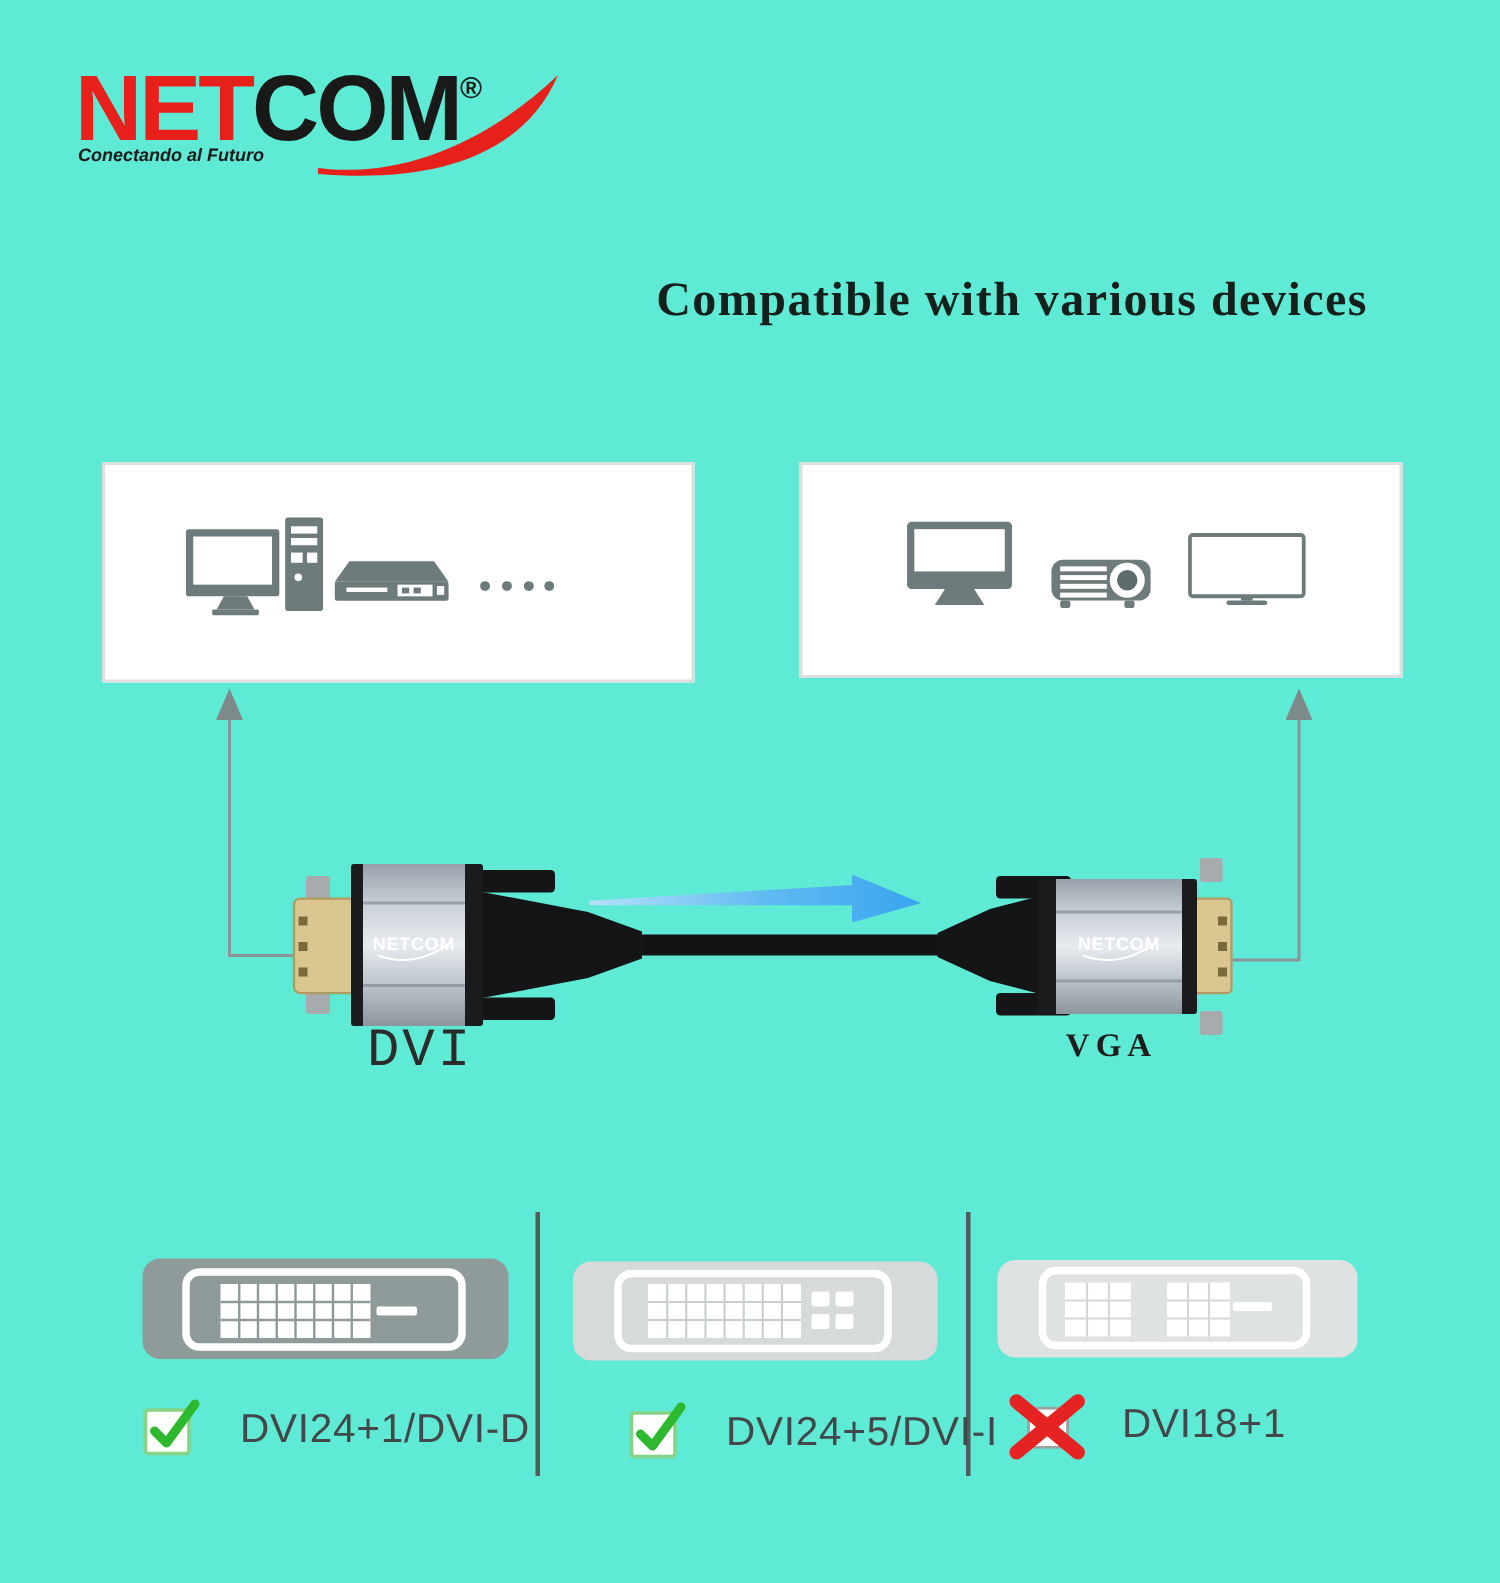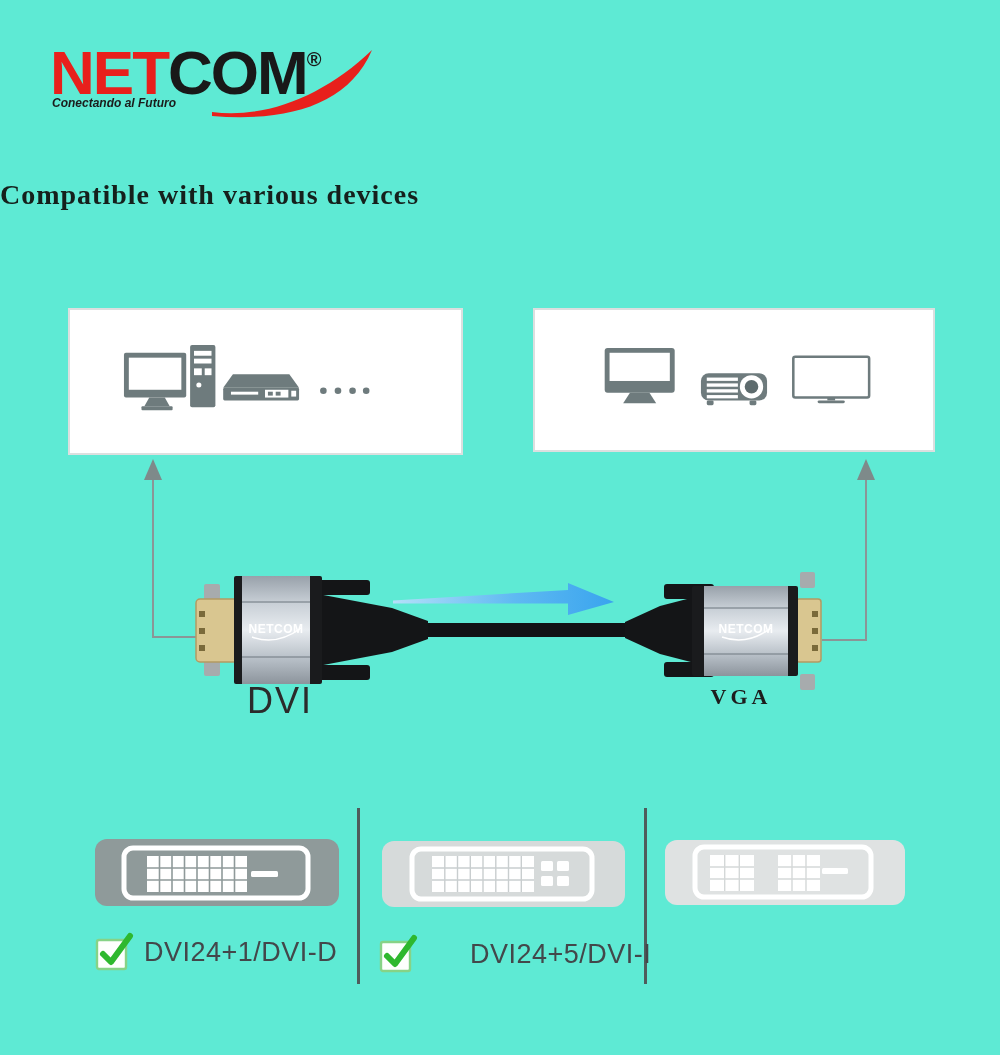--- a/index.html
+++ b/index.html
@@ -11,45 +11,45 @@
   .wordmark{position:absolute;left:0;top:0;font-weight:800;font-size:62px;line-height:62px;
             letter-spacing:-2px;white-space:nowrap;}
   .wordmark .red{color:#e8201c;}
   .wordmark .blk{color:#191919;}
   .wordmark .reg{font-size:20px;color:#191919;vertical-align:28px;letter-spacing:0;font-weight:700;}
   .swoosh{position:absolute;left:158px;top:18px;width:172px;height:74px;}
   .tagline{position:absolute;left:2px;top:68px;font-size:12px;font-weight:700;
            font-style:italic;color:#1b1b1b;white-space:nowrap;}
 
   
-  .title{position:absolute;left:0;top:160px;width:912px;text-align:left;
-         font-family:"Liberation Serif",serif;font-weight:700;font-size:28px;
+  .title{position:absolute;left:0;top:160px;width:912px;text-align:right;
+         font-family:"Liberation Serif",serif;font-weight:700;font-size:32px;
          letter-spacing:1px;color:#15201c;}
 
   
   .panel{position:absolute;background:#fff;border:2px solid #dcdfdf;box-sizing:border-box;}
   .panel.left{left:68px;top:308px;width:395px;height:147px;}
   .panel.right{left:533px;top:308px;width:402px;height:144px;}
   .panel svg{position:absolute;left:0;top:0;width:100%;height:100%;}
 
   
   .cable-scene{position:absolute;left:0;top:450px;width:1000px;height:270px;}
-  .conn-label{position:absolute;color:#1d1d1d;}
+  .conn-label{position:absolute;color:#1d1d1d;font-family:Liberation Mono, monospace;}
   .conn-label.dvi{left:230px;top:680px;width:100px;text-align:center;
                   font-size:36px;letter-spacing:2px;color:#2b2b2b;}
   .conn-label.vga{left:691px;top:684px;width:100px;text-align:center;
                   font-family:"Liberation Serif",serif;font-weight:700;font-size:22px;letter-spacing:4px;}
 
   
   .cards{position:absolute;left:0;top:800px;width:1000px;height:200px;}
   .compat-row{position:absolute;display:flex;align-items:center;height:48px;}
   .compat-row .mark{width:46px;height:46px;flex:0 0 auto;}
-  .compat-row .lbl{font-size:27px;color:#43474a;letter-spacing:.5px;white-space:nowrap;margin-left:6px;}
+  .compat-row .lbl{font-size:27px;color:#43474a;letter-spacing:.5px;white-space:nowrap;margin-left:22px;}
   .row-1{left:92px;top:928px;}
-  .row-2{left:376px;top:930px;gap:42px;}
+  .row-2{left:416px;top:930px;}
   .row-3{left:668px;top:925px;}
 </style>
 </head>
 <body>
 
 <div class="page">
 
   <header class="logo">
     <div class="wordmark"><span class="red">NET</span><span class="blk">COM</span><span class="reg">®</span></div>
     <svg class="swoosh" viewBox="0 0 172 74">
@@ -266,14 +266,21 @@
   </div>
 
   <div class="compat-row row-2">
     <svg class="mark" viewBox="0 0 46 46">
       <rect x="5" y="11" width="29" height="29" rx="2" fill="#fdfffd" stroke="#86d386" stroke-width="2.4"></rect>
       <path d="M11,25 L19,33 L38,7" fill="none" stroke="#2eb82e" stroke-width="6" stroke-linecap="round" stroke-linejoin="round"></path>
     </svg>
     <span class="lbl">DVI24+5/DVI-I</span>
   </div>
 
+  <div class="compat-row row-3">
+    <svg class="mark" viewBox="0 0 46 46" style="width:58px;height:52px;">
+      <rect x="13" y="14" width="23" height="23" fill="#ffffff" stroke="#9aa2a2" stroke-width="1.6"></rect>
+      <path d="M6,10 L42,40 M42,10 L6,40" fill="none" stroke="#e62222" stroke-width="8.5" stroke-linecap="round"></path>
+    </svg>
+    <span class="lbl">DVI18+1</span>
+  </div>
 
 </div>
 
 </body></html>

